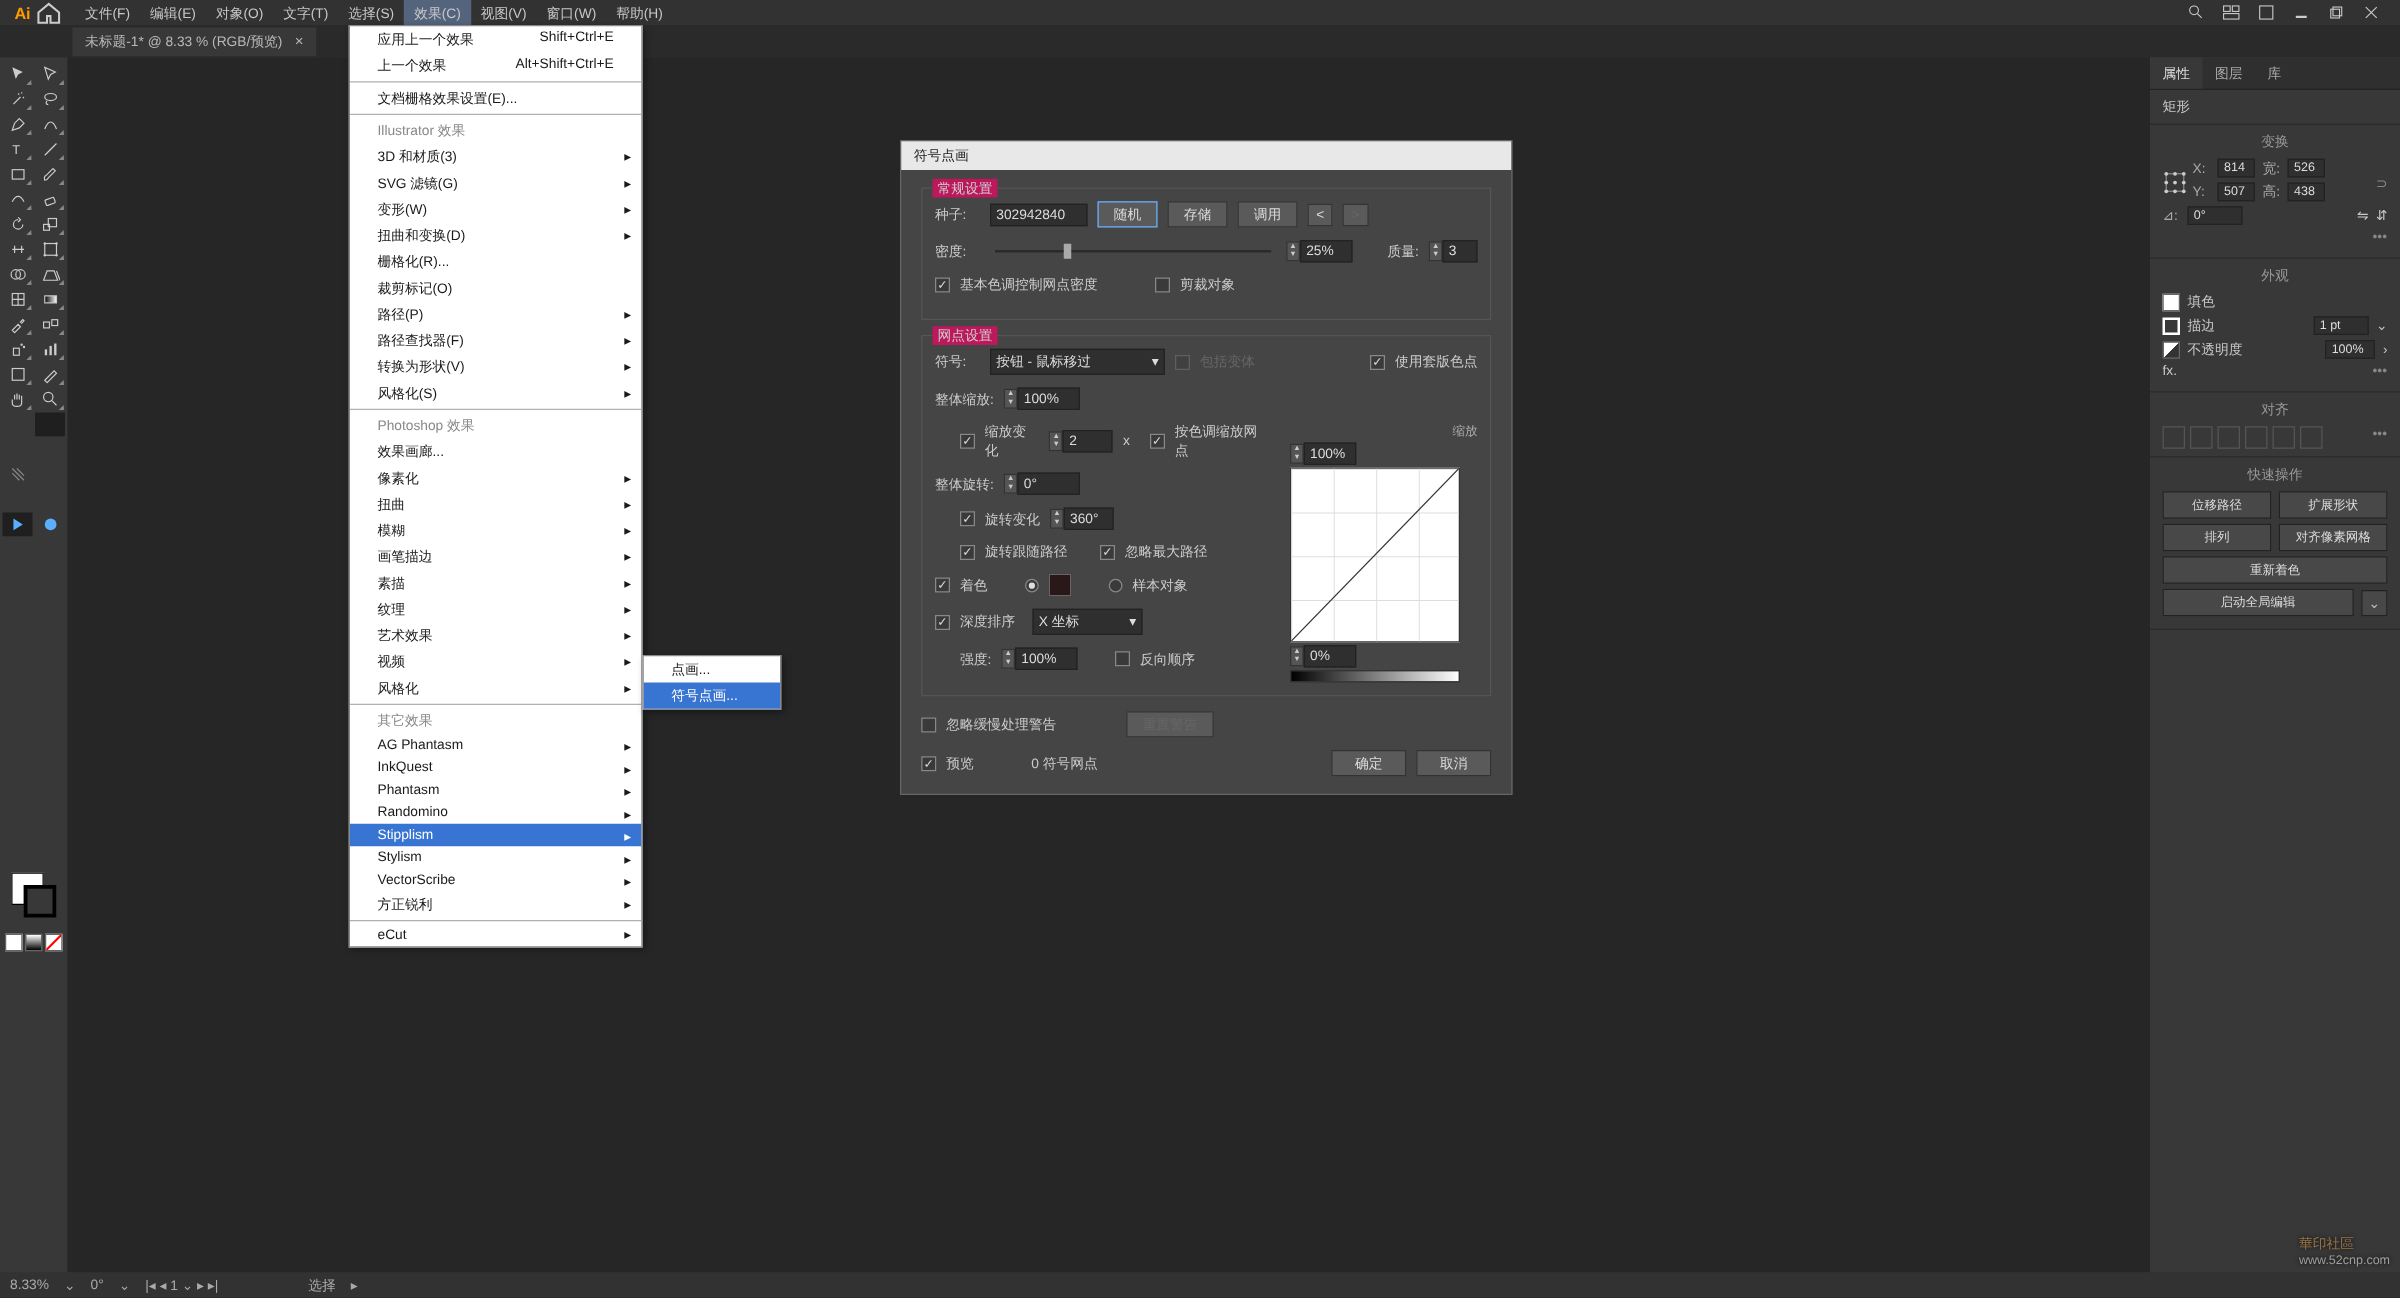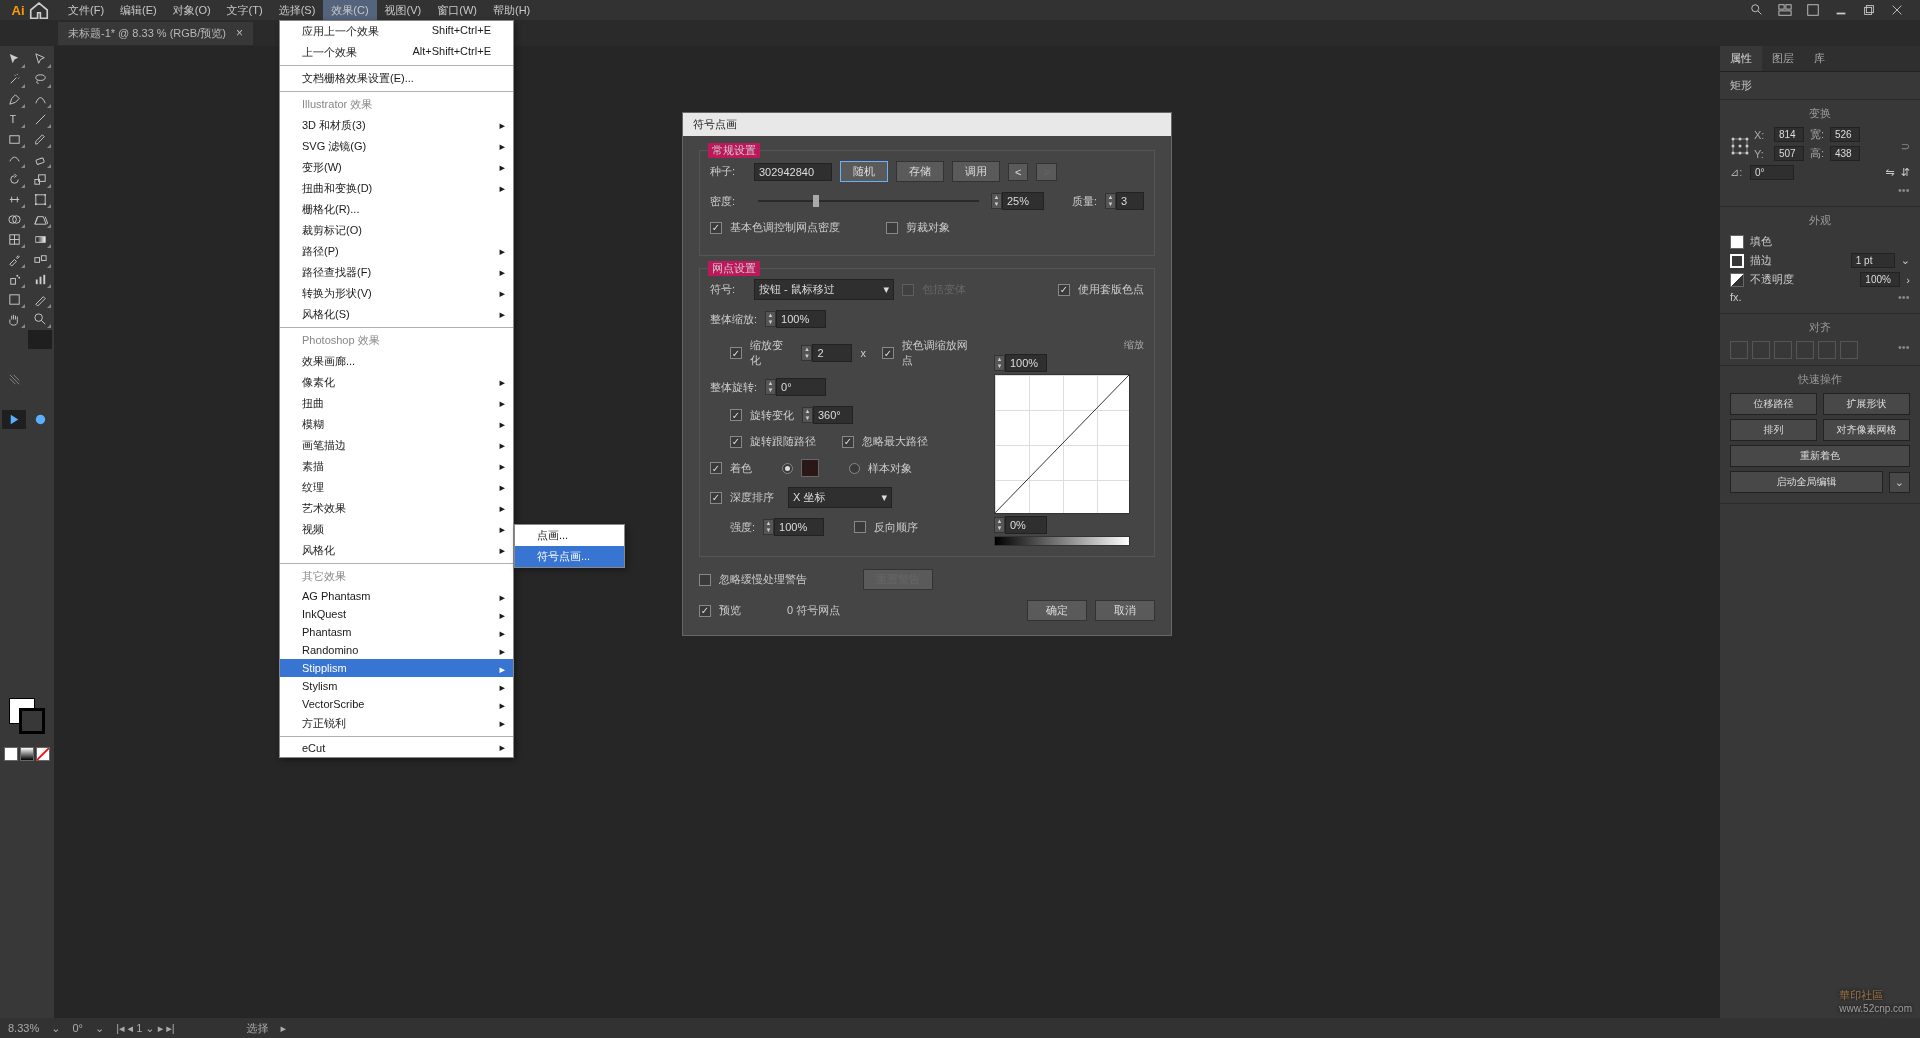--- a/index.html
+++ b/index.html
@@ -42,21 +42,21 @@
 .aligns .ab{width:18px;height:18px;border:1px solid #555;display:flex;align-items:center;justify-content:center}
 .statusbar{position:absolute;bottom:0;left:0;right:0;height:20px;background:#323232;display:flex;align-items:center;padding:0 8px;gap:12px;color:#aaa;font-size:10px}
 .dropdown{position:absolute;background:#ffffff;color:#1a1a1a;border:1px solid #888;box-shadow:2px 2px 6px rgba(0,0,0,.4);z-index:1000}
 .dmenu{left:279px;top:20px;width:235px}
 .ditem{padding:3px 22px;font-size:11px;display:flex;justify-content:space-between;cursor:pointer;position:relative}
 .ditem.sep{border-top:1px solid #b0b0b0;margin-top:2px;padding-top:5px}
 .ditem.cat{color:#888;cursor:default}
 .ditem .arrow{position:absolute;right:8px;top:4px}
 .ditem.hl{background:#3874d1;color:#fff}
 .submenu{left:514px;top:524px;width:111px}
-.dialog{position:absolute;left:682px;top:112px;width:490px;background:#454545;border:1px solid #666;z-index:500;color:#ccc}
+.dialog{position:absolute;left:720px;top:112px;width:490px;background:#454545;border:1px solid #666;z-index:500;color:#ccc}
 .dhdr{background:#e8e8e8;color:#222;padding:4px 10px;font-size:11px}
 .dbody{padding:14px 16px}
 .dgroup{border:1px solid #555;padding:10px;margin-bottom:12px;position:relative}
 .dgtitle{position:absolute;top:-8px;left:8px;background:#be185d;padding:0 4px;font-size:11px}
 .drow{display:flex;align-items:center;gap:8px;margin-bottom:10px;font-size:11px}
 .dlbl{min-width:36px}
 .dinp{background:#2f2f2f;border:1px solid #222;color:#ddd;padding:2px 4px;font-size:11px}
 .dbtn{background:#5a5a5a;border:1px solid #333;color:#ddd;padding:2px 12px;cursor:pointer;font-size:11px}
 .dbtn.primary{border:1px solid #6ab0ff}
 .dbtn.small{padding:2px 6px}
@@ -801,21 +801,21 @@
             <span style="width:14px"></span>
             <span class="radio on"></span>
               <span class="colorswatch" style="background:#2a1818;width:18px;height:18px"></span>
             <span style="width:14px"></span>
             <span class="radio"></span>
               <span>样本对象</span>
           </div>
           <div class="drow">
             <span class="chk on"></span>
               <span>深度排序</span>
-            <div class="dsel" style="width:104px;margin-left:6px">
+            <div class="dsel" style="width:88px;margin-left:6px">
                 <span>X 坐标</span>
                 <span>▾</span>
               </div>
           </div>
           <div class="drow" style="padding-left:20px">
             <span>强度:</span>
             <div class="spin">
                 <div class="sbtn">
                   <div>▲</div>
                   <div>▼</div>

